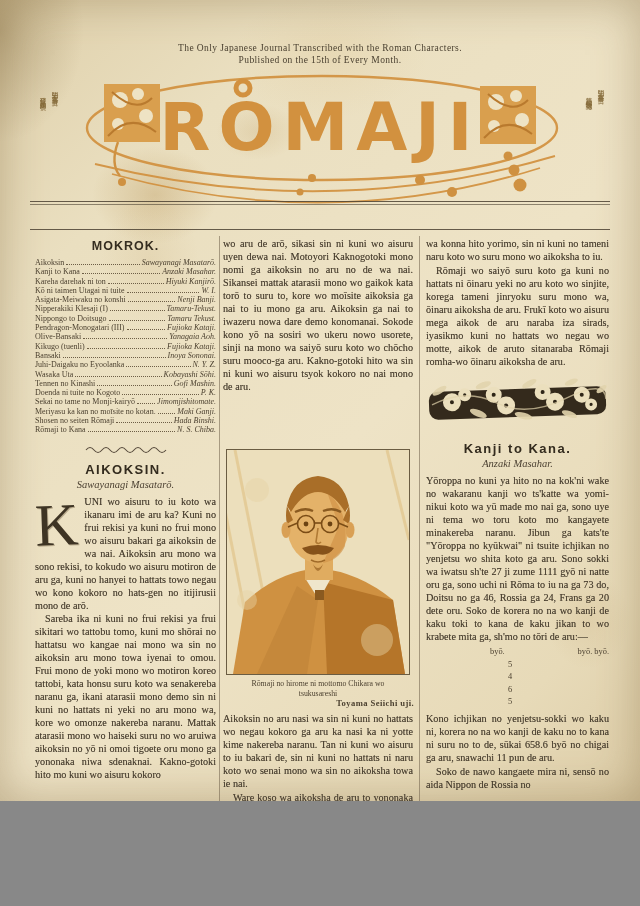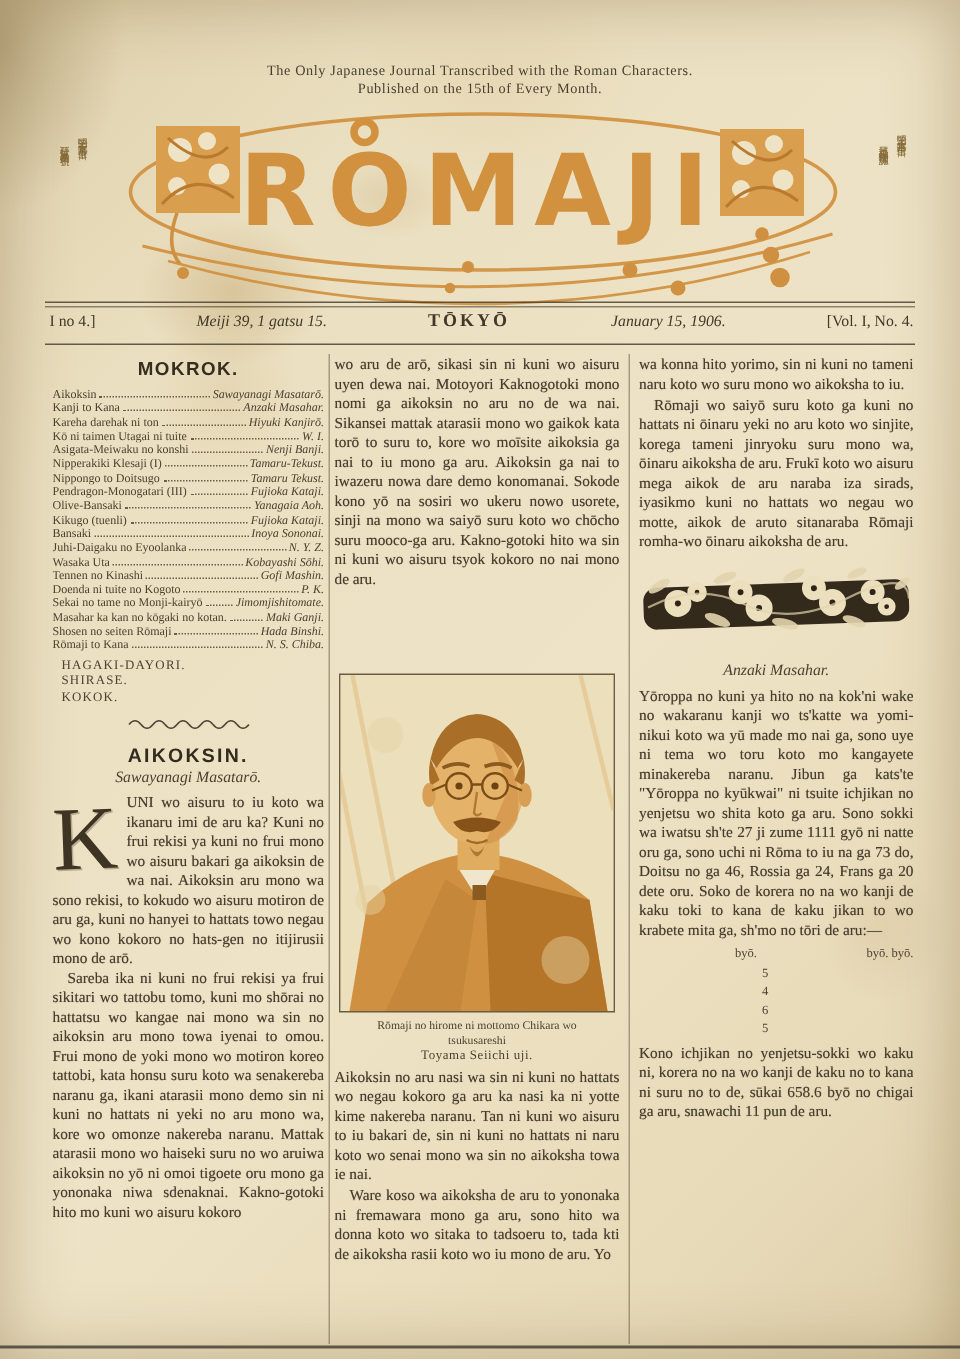--- a/index.html
+++ b/index.html
@@ -1,17 +1,17 @@
 <!DOCTYPE html>
 <html><head>
 <meta charset="utf-8">
 <style>
   html,body{margin:0;padding:0;background:#888;}
   .page{
-    position:relative; width:640px; height:906px; overflow:hidden;
+    position:relative; width:640px; height:801px; overflow:hidden;
     font-family:"Liberation Serif","DejaVu Serif",serif;
     color:#453a2b;
     background:
       radial-gradient(90px 70px at 155px 195px, rgba(170,128,58,.28), rgba(170,128,58,0) 70%),
       radial-gradient(60px 40px at 258px 132px, rgba(176,134,64,.16), rgba(176,134,64,0) 70%),
       radial-gradient(70px 90px at 150px 260px, rgba(176,134,64,.10), rgba(176,134,64,0) 70%),
       radial-gradient(60px 70px at 588px 620px, rgba(170,130,70,.12), rgba(170,130,70,0) 70%),
       radial-gradient(140px 90px at 330px 55px, rgba(214,176,112,.14), rgba(214,176,112,0) 70%),
       radial-gradient(120px 160px at 0px 30px, rgba(110,85,40,.30), rgba(110,85,40,0) 70%),
       linear-gradient(135deg,#dfd0ab 0%, #eadfc0 22%, #eee3c6 55%, #e7dab8 85%, #ddcda8 100%);
@@ -51,21 +51,21 @@
   .art-head{ text-align:center; font-weight:bold; font-size:13px; letter-spacing:1.5px;
     margin:3px 0 2px 0; color:#332b1e; font-family:"Liberation Sans",sans-serif;}
   .art-by{ text-align:center; font-style:italic; font-size:10.5px; margin:0 0 5px 0; color:#4c4132;}
   .dropcap{ float:left; font-size:60px; line-height:48px; padding:6px 6px 0 0;
     color:#3e3424; transform:rotate(-2deg); text-shadow:1px 1px 0 rgba(90,70,40,.35); }
   
   .pframe{ position:absolute; left:226px; top:449px; width:184px; height:226px;
     border:1px solid #6a5c42; background:#ecdfbc; box-sizing:border-box; }
   .pcap{ position:absolute; left:222px; top:679px; width:192px; text-align:center;
     font-size:7.8px; line-height:9.5px; color:#4c4130; }
-  .pcap .nm{ font-weight:normal; font-size:8.6px; letter-spacing:.4px; margin-top:1px;}
+  .pcap .nm{ font-weight:bold; font-size:8.6px; letter-spacing:.4px; margin-top:1px;text-align:right;}
   
   .ktable{ font-size:8.4px; line-height:12.5px; color:#4c4130; margin:3px 0 3px 0; }
   .ktable .hd{ display:flex; }
   .ktable .hd .sp1{ width:64px; } .ktable .hd .sp2{ flex:1; }
   .krow{ display:flex; align-items:baseline; white-space:nowrap;gap:39px; }
   .krow .kj{ width:32px; overflow:hidden; font-size:7.5px; letter-spacing:-1px;}
   .krow .ld{ flex:1; border-bottom:1px dotted #6d5e46; margin:0 2px 2px 2px;}
   .krow .n1{ width:12px; text-align:right; }
   .krow .kn{ width:40px; overflow:hidden; font-size:7.5px; letter-spacing:-1px; margin-left:6px;}
   .krow .n2{ width:18px; text-align:right;}
@@ -124,27 +124,20 @@
     <g fill="#cf9141">
       <circle cx="312" cy="106" r="4"></circle>
         <circle cx="420" cy="108" r="5"></circle>
       <circle cx="452" cy="120" r="5"></circle>
         <circle cx="300" cy="120" r="3.5"></circle>
     </g>
   </svg>
 
   <div class="rule" style="top:201px;"></div>
   <div class="rule2" style="top:204px;"></div>
-  <div class="dateline">
-    <span>I no 4.]</span>
-    <span class="dl-i">Meiji 39, 1 gatsu 15.</span>
-    <span class="dl-city">TŌKYŌ</span>
-    <span class="dl-i">January 15, 1906.</span>
-    <span>[Vol. I, No. 4.</span>
-  </div>
   <div class="rule" style="top:229px;"></div>
 
   <div class="vrule" style="left:219px;"></div>
   <div class="vrule" style="left:419px;"></div>
 
   <div class="col" style="left:35px; width:181px; height:659px;">
     <div class="toc-head">MOKROK.</div>
 
     <div>
       <div class="trow">
@@ -221,41 +214,36 @@
           <span class="tt">Doenda ni tuite no Kogoto</span>
           <span class="tl"></span>
           <span class="ta">P. K.</span>
         </div>
       <div class="trow">
           <span class="tt">Sekai no tame no Monji-kairyō</span>
           <span class="tl"></span>
           <span class="ta">Jimomjishitomate.</span>
         </div>
       <div class="trow">
-          <span class="tt">Masahar ka kan no kōgaki no kotan.</span>
+          <span class="tt">Meriyasu ka kan no moīsite no kotan.</span>
           <span class="tl"></span>
           <span class="ta">Maki Ganji.</span>
         </div>
       <div class="trow">
           <span class="tt">Shosen no seiten Rōmaji</span>
           <span class="tl"></span>
           <span class="ta">Hada Binshi.</span>
         </div>
       <div class="trow">
           <span class="tt">Rōmaji to Kana</span>
           <span class="tl"></span>
           <span class="ta">N. S. Chiba.</span>
         </div>
     </div>
 
-    <div class="toc-foot">
-      <div>HAGAKI-DAYORI.</div>
-      <div>SHIRASE.</div>
-      <div>KOKOK.</div>
-    </div>
 
     <div class="squig">
       <svg width="84" height="8" viewBox="0 0 84 8">
           <path d="M2,4 q4,-5 8,0 t8,0 t8,0 t8,0 t8,0 t8,0 t8,0 t8,0 t8,0 t8,0" stroke="#55483a" fill="none" stroke-width="1.1"></path>
         </svg>
     </div>
 
     <div class="art-head">AIKOKSIN.</div>
     <div class="art-by">Sawayanagi Masatarō.</div>
 
@@ -372,20 +360,21 @@
             <ellipse cx="104" cy="12" rx="8" ry="3" transform="rotate(-26 104 12)"></ellipse>
             <ellipse cx="143" cy="44" rx="8" ry="3" transform="rotate(22 143 44)"></ellipse>
             <ellipse cx="146" cy="12" rx="7" ry="2.8" transform="rotate(-20 146 12)"></ellipse>
             <ellipse cx="176" cy="20" rx="6" ry="2.6" transform="rotate(-34 176 20)"></ellipse>
           </g>
           <path d="M6,30 Q40,14 70,30 T140,28 T180,30" stroke="#e2d4ad" stroke-width="1.4" fill="none" opacity=".7"></path>
         </g>
       </svg>
     </div>
 
+    <div class="art-head">Kanji to Kana.</div>
     <div class="art-by">Anzaki Masahar.</div>
 
     <div class="body-t">
       <p class="noind">Yōroppa no kuni ya hito no na kok'ni wake no wakaranu kanji wo ts'katte wa yomi-nikui koto wa yū made mo nai ga, sono uye ni tema wo toru koto mo kangayete minakereba naranu. Jibun ga kats'te "Yōroppa no kyūkwai" ni tsuite ichjikan no yenjetsu wo shita koto ga aru. Sono sokki wa iwatsu sh'te 27 ji zume 1111 gyō ni natte oru ga, sono uchi ni Rōma to iu na ga 73 do, Doitsu no ga 46, Rossia ga 24, Frans ga 20 dete oru. Soko de korera no na wo kanji de kaku toki to kana de kaku jikan to wo krabete mita ga, sh'mo no tōri de aru:—</p>
     </div>
 
     <div class="ktable">
       <div class="hd">
         <span class="sp1"></span>
         <span>byō.</span>
@@ -425,17 +414,18 @@
         <span class="n1">5</span>
         <span class="kn">フランス</span>
           <span class="ld"></span>
         <span class="n2">1.2</span>
         <span class="n3">3.8</span>
       </div>
     </div>
 
     <div class="body-t">
       <p class="noind">Kono ichjikan no yenjetsu-sokki wo kaku ni, korera no na wo kanji de kaku no to kana ni suru no to de, sūkai 658.6 byō no chigai ga aru, snawachi 11 pun de aru.</p>
+      <p>Soko de nawo kangaete mira ni, sensō no aida Nippon de Rossia no</p>
     </div>
   </div>
 
   <div class="botline"></div>
 </div>
 
 </body></html>

